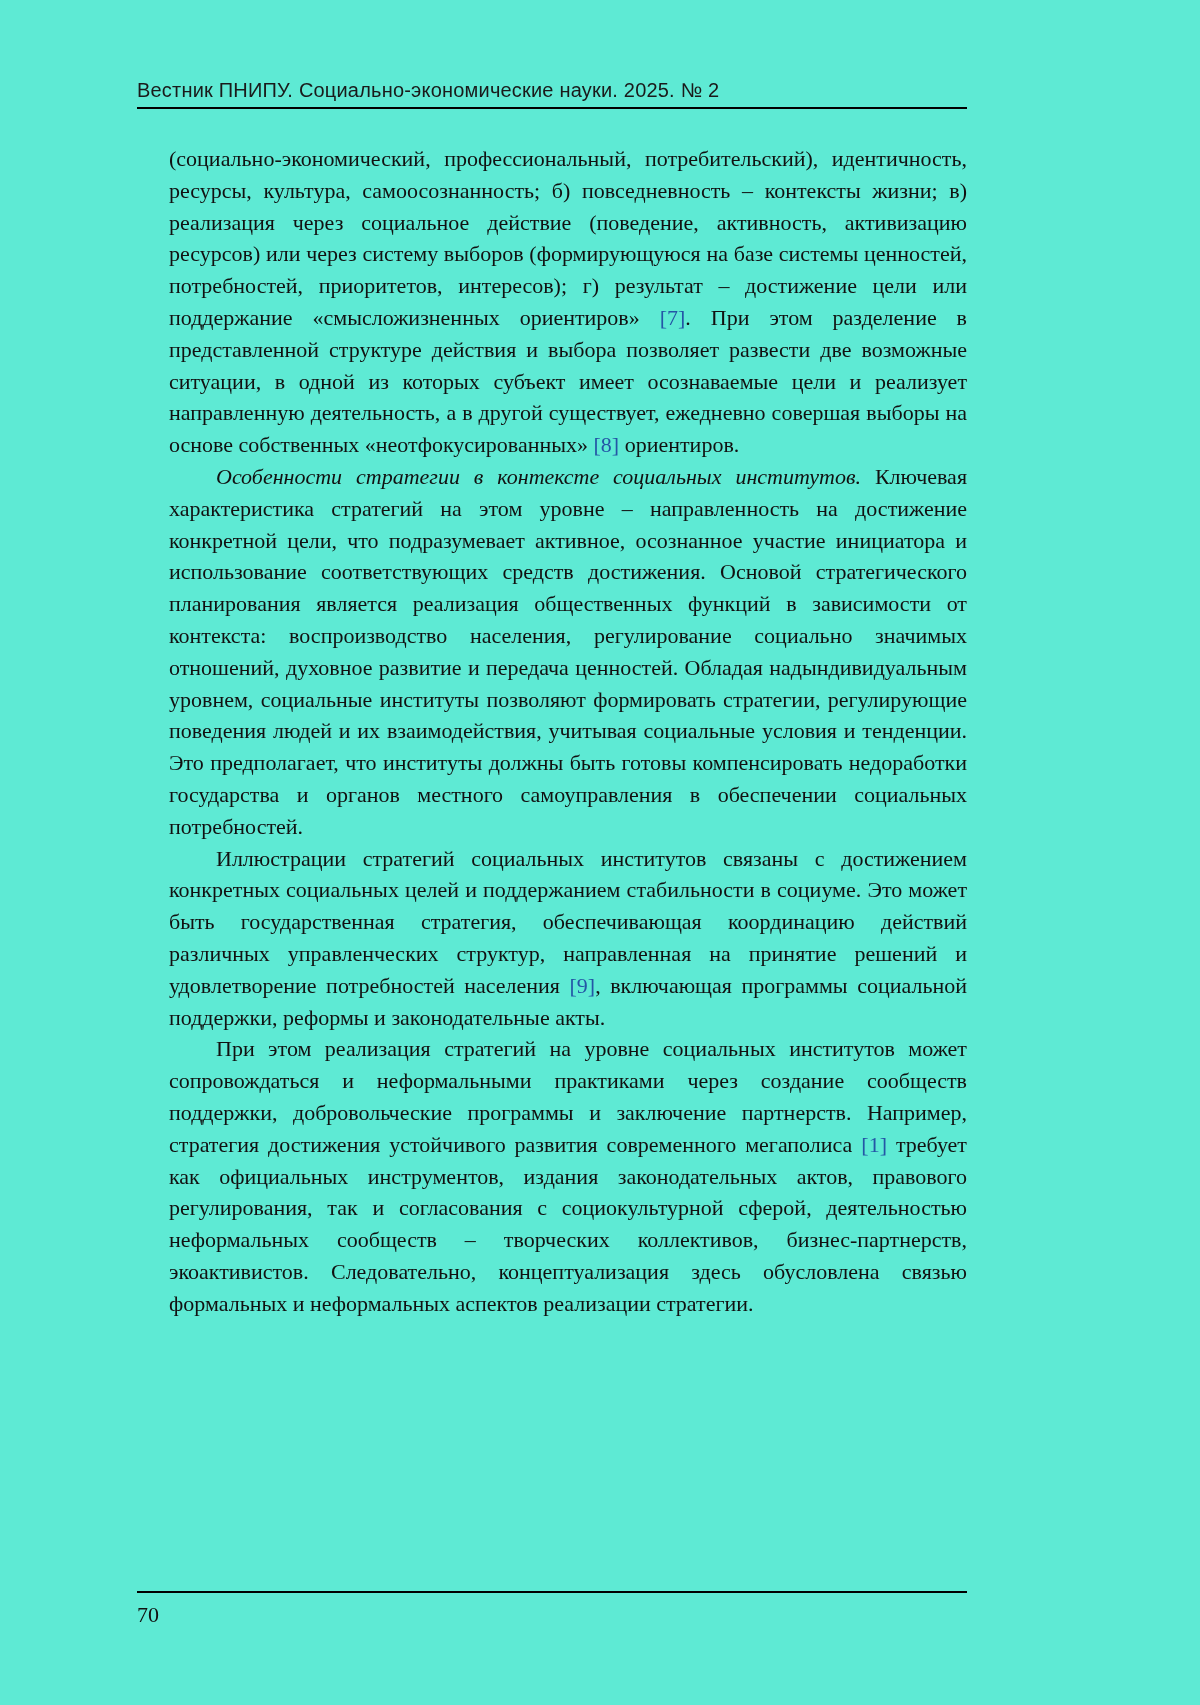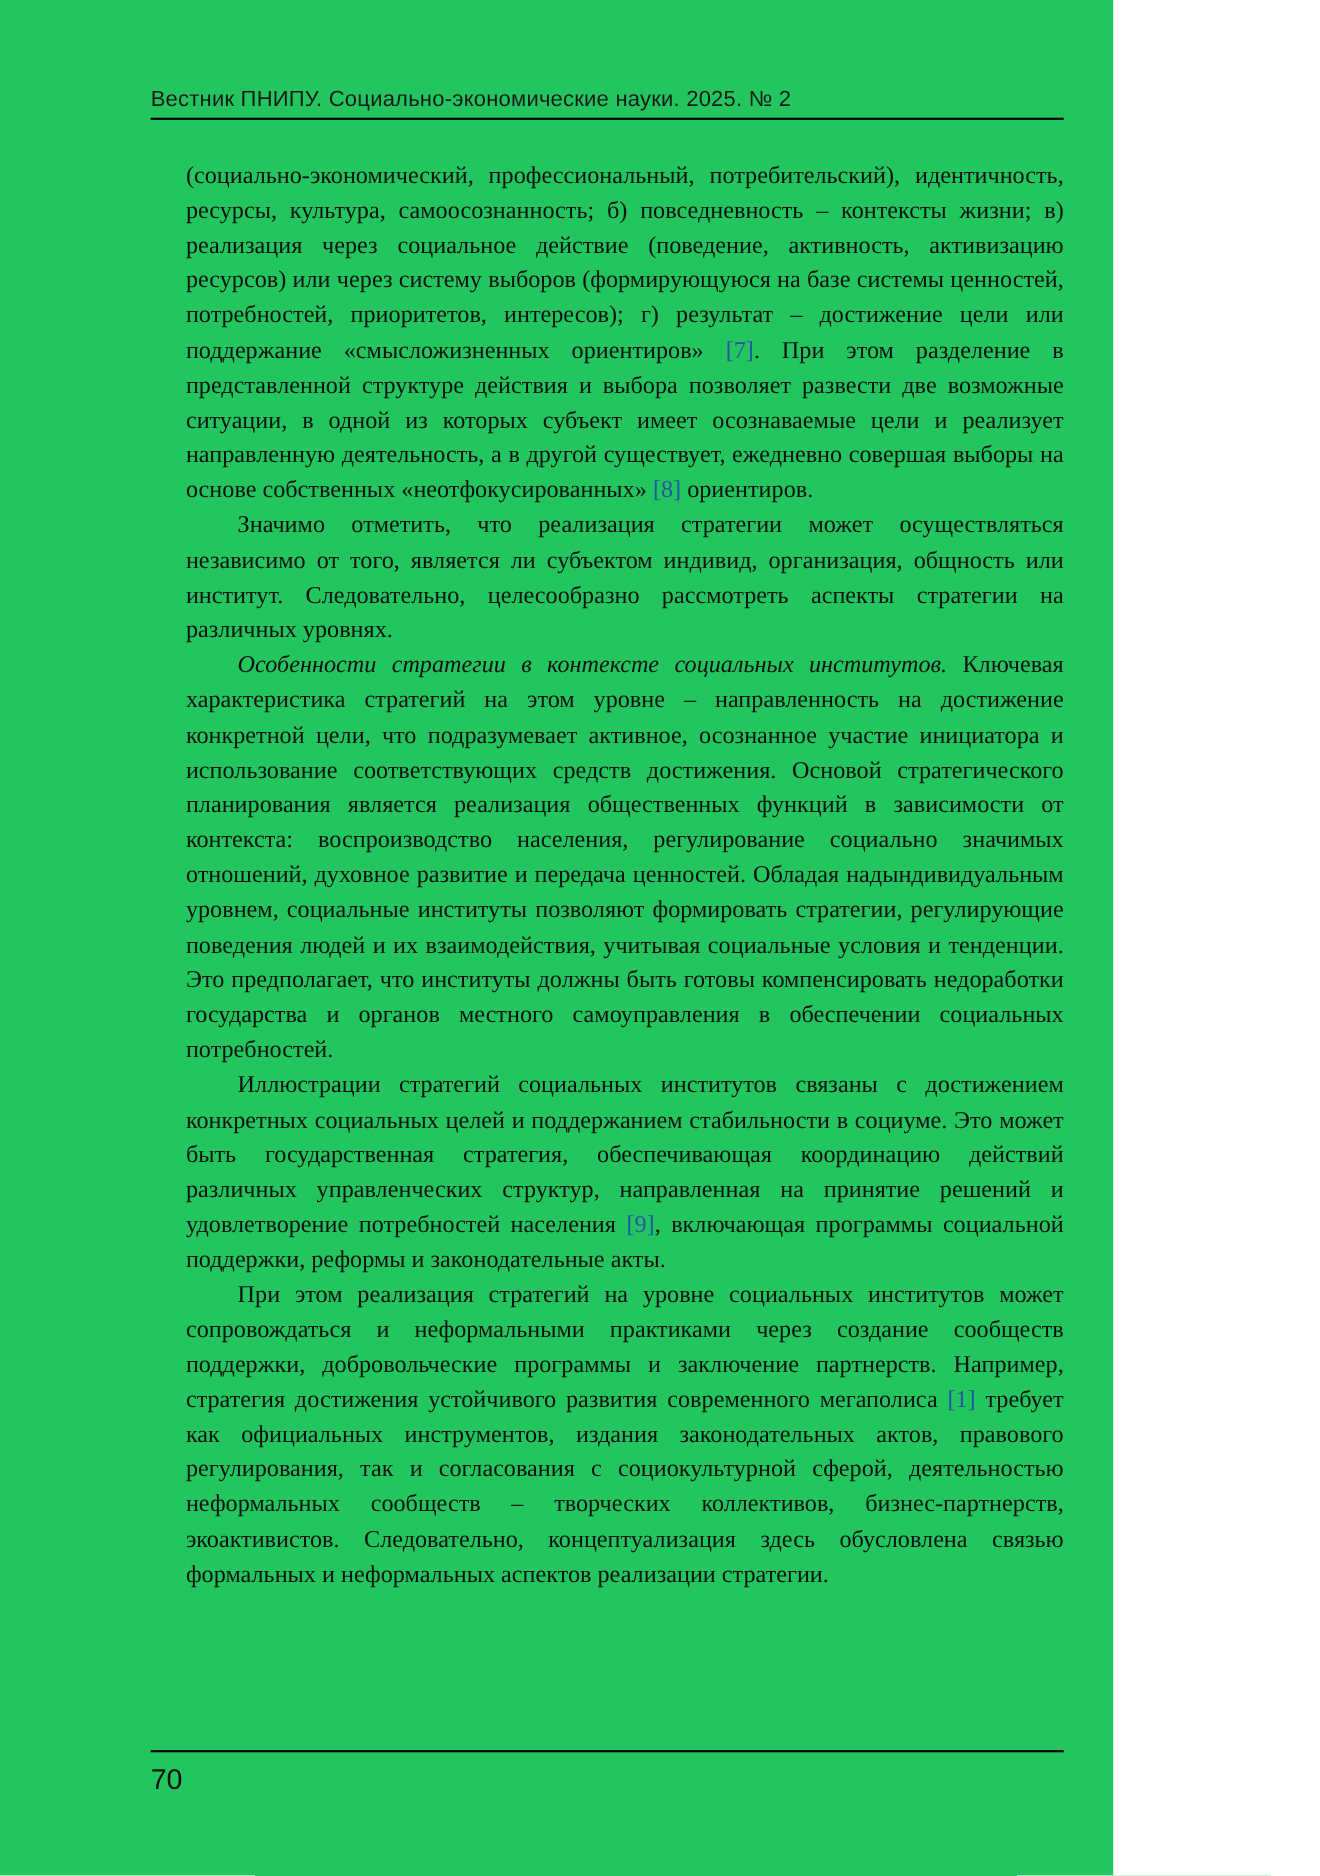--- a/index.html
+++ b/index.html
@@ -1,22 +1,22 @@
 <!DOCTYPE html>
 <html lang="ru" style="--text: #111111; --rule: #000000; --citation-link: #2456a6;"><head>
 <meta charset="utf-8">
 <style>
   * { margin: 0; padding: 0; box-sizing: border-box; }
   html, body { background: #ffffff; }
   body { width: 1200px; }
   .page {
     position: relative;
-    width: 1012px;
+    width: 1200px;
     height: 1705px;
-    background: #22c55e;
+    background: #5eead4;
     font-family: "Liberation Serif", serif;
     color: var(--text, #111111);
     overflow: hidden;
   }
   .inner {
     position: absolute;
     left: 137px;
     top: 0;
     width: 830px;
   }
@@ -49,36 +49,35 @@
     left: 137px;
     top: 1591px;
     width: 830px;
     height: 2px;
     background: var(--rule, #000000);
   }
   .page-number {
     position: absolute;
     left: 137px;
     top: 1602px;
-    font-family: Liberation Sans, sans-serif;
-    font-size: 26px;
+    font-family: Liberation Serif, serif;
+    font-size: 22px;
     color: var(--text, #111111);
     text-align: right;
   }
 </style>
 </head>
 <body>
 
 <div class="page">
   <div class="inner">
     <div class="running-head">Вестник ПНИПУ. Социально-экономические науки. 2025. № 2</div>
     <div class="head-rule"></div>
     <div class="content">
         <p class="para no-indent"><span>(социально-экономический, профессиональный, потребительский), идентичность, ресурсы, культура, самоосознанность; б) повседневность – контексты жизни; в) реализация через социальное действие (поведение, активность, активизацию ресурсов) или через систему выборов (формирующуюся на базе системы ценностей, потребностей, приоритетов, интересов); г) результат – достижение цели или поддержание «смысложизненных ориентиров» </span><span class="citation">[7]</span><span>. При этом разделение в представленной структуре действия и выбора позволяет развести две возможные ситуации, в одной из которых субъект имеет осознаваемые цели и реализует направленную деятельность, а в другой существует, ежедневно совершая выборы на основе собственных «неотфокусированных» </span><span class="citation">[8]</span><span> ориентиров.</span></p>
-        <p class="para"><span>Значимо отметить, что реализация стратегии может осуществляться независимо от того, является ли субъектом индивид, организация, общность или институт. Следовательно, целесообразно рассмотреть аспекты стратегии на различных уровнях.</span></p>
         <p class="para"><span class="lead">Особенности стратегии в контексте социальных институтов.</span><span> Ключевая характеристика стратегий на этом уровне – направленность на достижение конкретной цели, что подразумевает активное, осознанное участие инициатора и использование соответствующих средств достижения. Основой стратегического планирования является реализация общественных функций в зависимости от контекста: воспроизводство населения, регулирование социально значимых отношений, духовное развитие и передача ценностей. Обладая надындивидуальным уровнем, социальные институты позволяют формировать стратегии, регулирующие поведения людей и их взаимодействия, учитывая социальные условия и тенденции. Это предполагает, что институты должны быть готовы компенсировать недоработки государства и органов местного самоуправления в обеспечении социальных потребностей.</span></p>
         <p class="para"><span>Иллюстрации стратегий социальных институтов связаны с достижением конкретных социальных целей и поддержанием стабильности в социуме. Это может быть государственная стратегия, обеспечивающая координацию действий различных управленческих структур, направленная на принятие решений и удовлетворение потребностей населения </span><span class="citation">[9]</span><span>, включающая программы социальной поддержки, реформы и законодательные акты.</span></p>
         <p class="para"><span>При этом реализация стратегий на уровне социальных институтов может сопровождаться и неформальными практиками через создание сообществ поддержки, добровольческие программы и заключение партнерств. Например, стратегия достижения устойчивого развития современного мегаполиса </span><span class="citation">[1]</span><span> требует как официальных инструментов, издания законодательных актов, правового регулирования, так и согласования с социокультурной сферой, деятельностью неформальных сообществ – творческих коллективов, бизнес-партнерств, экоактивистов. Следовательно, концептуализация здесь обусловлена связью формальных и неформальных аспектов реализации стратегии.</span></p>
       </div>
   </div>
   <div class="foot-rule"></div>
   <div class="page-number">70</div>
 </div>
 
 </body></html>

